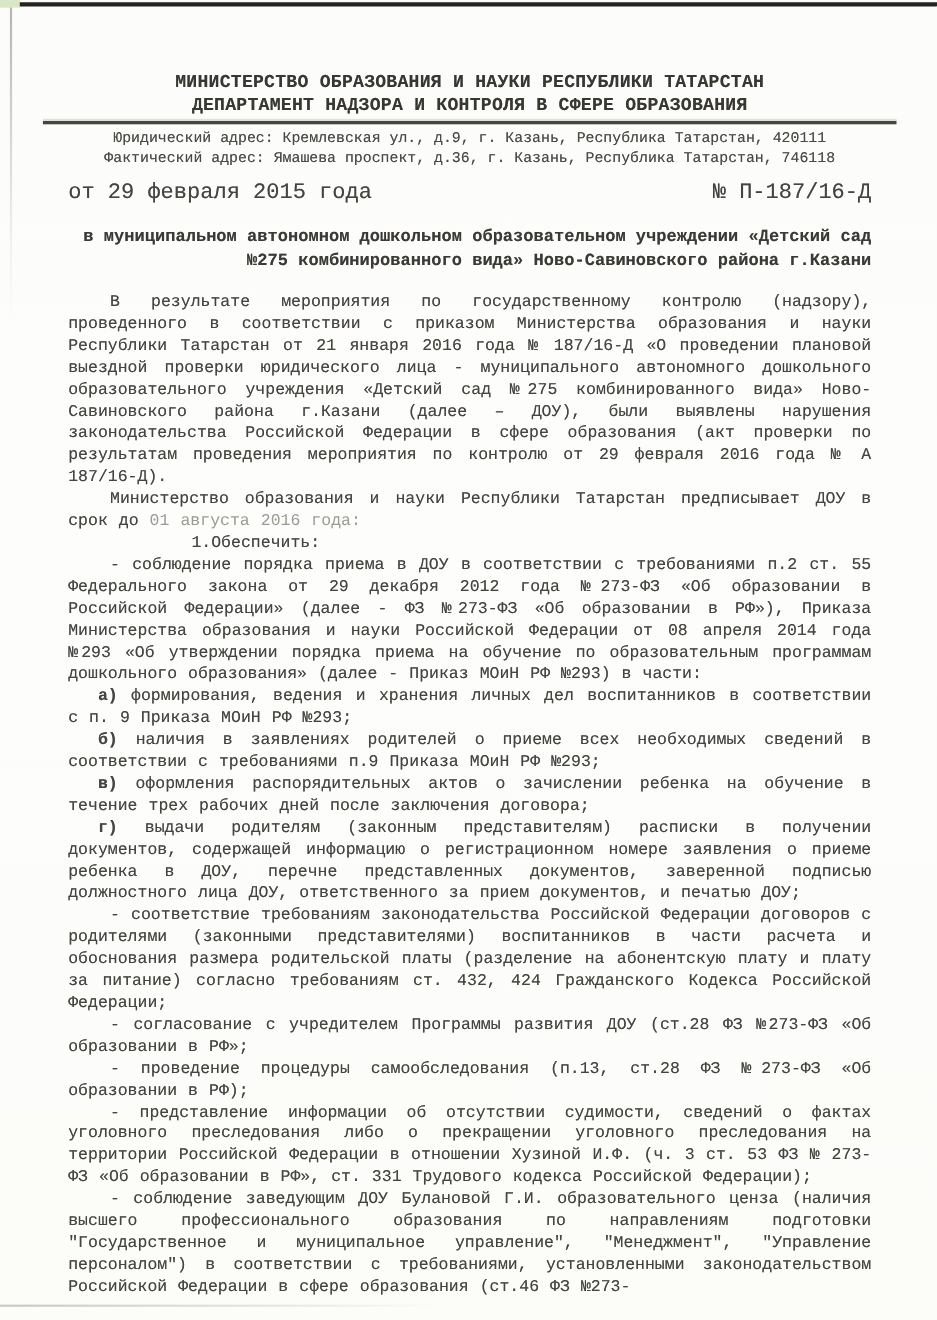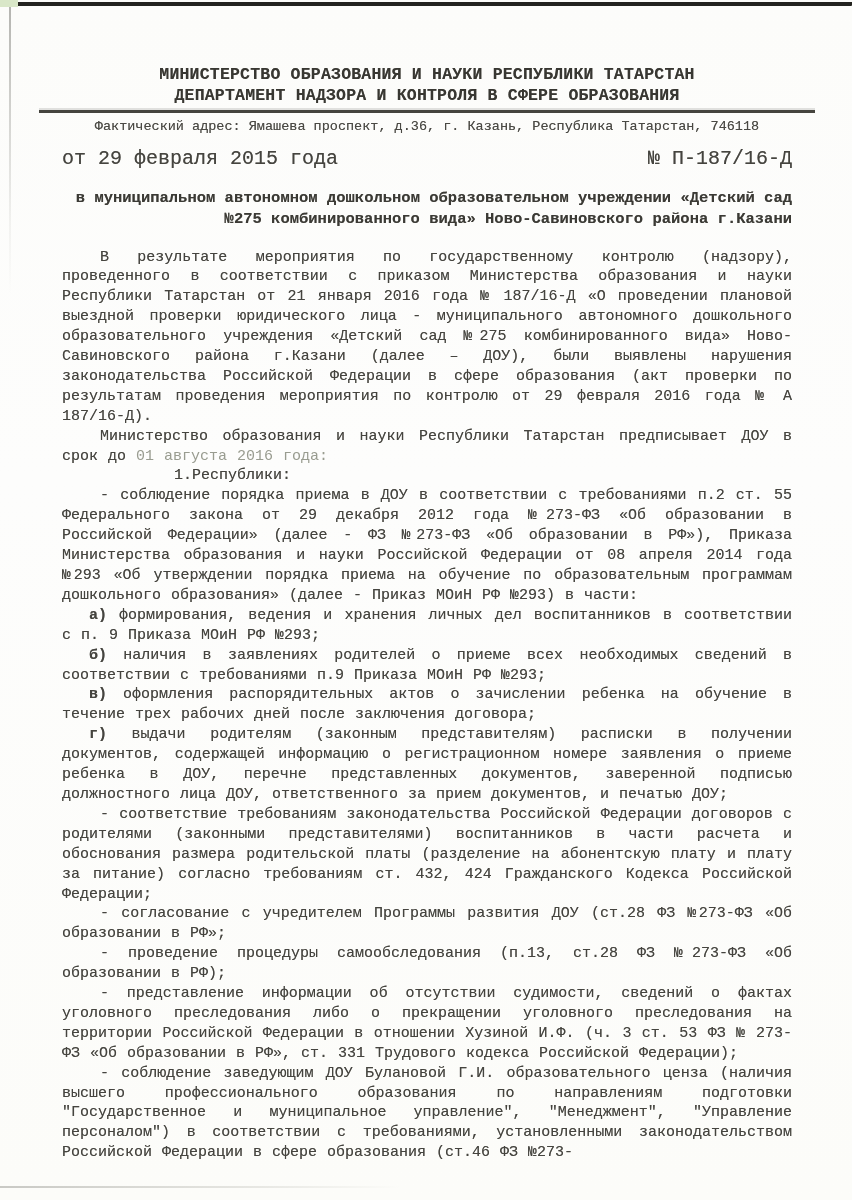--- a/index.html
+++ b/index.html
@@ -133,35 +133,36 @@
   <div class="scan-corner-green"></div>
   <div class="scan-top-line"></div>
   <div class="scan-left-line"></div>
 
   <div class="content">
 
     <header>
       <p class="ministry-line">МИНИСТЕРСТВО ОБРАЗОВАНИЯ И НАУКИ РЕСПУБЛИКИ ТАТАРСТАН</p>
       <p class="ministry-line">ДЕПАРТАМЕНТ НАДЗОРА И КОНТРОЛЯ В СФЕРЕ ОБРАЗОВАНИЯ</p>
       <div class="header-rule"></div>
+      <p class="address-line">Юридический адрес: Кремлевская ул., д.9, г. Казань, Республика Татарстан, 420111</p>
       <p class="address-line">Фактический адрес: Ямашева проспект, д.36, г. Казань, Республика Татарстан, 746118</p>
     </header>
 
     <div class="meta-row">
       <span>от 29 февраля 2015 года</span>
       <span>№ П-187/16-Д</span>
     </div>
 
 
     <p class="subject">в муниципальном автономном дошкольном образовательном учреждении «Детский сад №275 комбинированного вида» Ново-Савиновского района г.Казани</p>
 
     <div class="body-text" id="body-paragraphs">
         <p class="par"><span class="seg-normal">В результате мероприятия по государственному контролю (надзору), проведенного в соответствии с приказом Министерства образования и науки Республики Татарстан от 21 января 2016 года № 187/16-Д «О проведении плановой выездной проверки юридического лица - муниципального автономного дошкольного образовательного учреждения «Детский сад №275 комбинированного вида» Ново-Савиновского района г.Казани (далее – ДОУ), были выявлены нарушения законодательства Российской Федерации в сфере образования (акт проверки по результатам проведения мероприятия по контролю от 29 февраля 2016 года № А 187/16-Д).</span></p>
         <p class="par"><span class="seg-normal">Министерство образования и науки Республики Татарстан предписывает ДОУ  в срок до </span><span class="seg-faded">01 августа 2016 года:</span></p>
-        <p class="par numbered"><span class="par-num">1.</span><span class="seg-normal">Республики:</span></p>
+        <p class="par numbered"><span class="par-num">1.</span><span class="seg-normal">Обеспечить:</span></p>
         <p class="par"><span class="seg-normal">- соблюдение порядка приема в ДОУ в соответствии с требованиями п.2 ст. 55 Федерального закона от 29 декабря 2012 года №273-ФЗ «Об образовании в Российской Федерации» (далее -  ФЗ №273-ФЗ «Об образовании в РФ»), Приказа Министерства образования и науки Российской Федерации от 08 апреля 2014 года №293 «Об утверждении порядка приема на обучение по образовательным программам дошкольного образования» (далее - Приказ МОиН РФ №293) в части:</span></p>
         <p class="par lettered"><span class="seg-bold">а)</span><span class="seg-normal">  формирования, ведения и  хранения  личных дел воспитанников в соответствии с п. 9 Приказа МОиН РФ №293;</span></p>
         <p class="par lettered"><span class="seg-bold">б)</span><span class="seg-normal">  наличия в заявлениях родителей о приеме всех необходимых сведений в соответствии с требованиями п.9 Приказа МОиН РФ №293;</span></p>
         <p class="par lettered"><span class="seg-bold">в)</span><span class="seg-normal"> оформления распорядительных актов о зачислении ребенка на обучение в течение трех рабочих дней после заключения договора;</span></p>
         <p class="par lettered"><span class="seg-bold">г)</span><span class="seg-normal"> выдачи родителям (законным представителям) расписки в получении документов, содержащей информацию о регистрационном номере заявления о приеме ребенка в ДОУ, перечне представленных документов, заверенной подписью должностного лица ДОУ, ответственного за прием документов, и печатью ДОУ;</span></p>
         <p class="par"><span class="seg-normal">- соответствие требованиям законодательства Российской Федерации договоров с родителями (законными представителями) воспитанников в части расчета и обоснования размера родительской платы (разделение на абонентскую плату и плату за питание) согласно требованиям ст. 432, 424 Гражданского Кодекса Российской Федерации;</span></p>
         <p class="par"><span class="seg-normal">- согласование с учредителем Программы развития ДОУ (ст.28 ФЗ №273-ФЗ «Об образовании в РФ»;</span></p>
         <p class="par"><span class="seg-normal">- проведение  процедуры самообследования (п.13, ст.28 ФЗ №273-ФЗ «Об образовании в РФ);</span></p>
         <p class="par"><span class="seg-normal">- представление информации  об отсутствии судимости, сведений о фактах уголовного преследования либо о прекращении уголовного преследования на территории Российской Федерации в отношении Хузиной И.Ф. (ч. 3 ст. 53 ФЗ № 273-ФЗ «Об образовании в РФ», ст. 331 Трудового кодекса Российской Федерации);</span></p>
         <p class="par"><span class="seg-normal">- соблюдение заведующим ДОУ Булановой Г.И. образовательного ценза (наличия высшего профессионального образования по направлениям подготовки "Государственное и муниципальное управление", "Менеджмент", "Управление персоналом") в соответствии с требованиями, установленными законодательством Российской Федерации в сфере образования (ст.46  ФЗ №273-</span></p>

